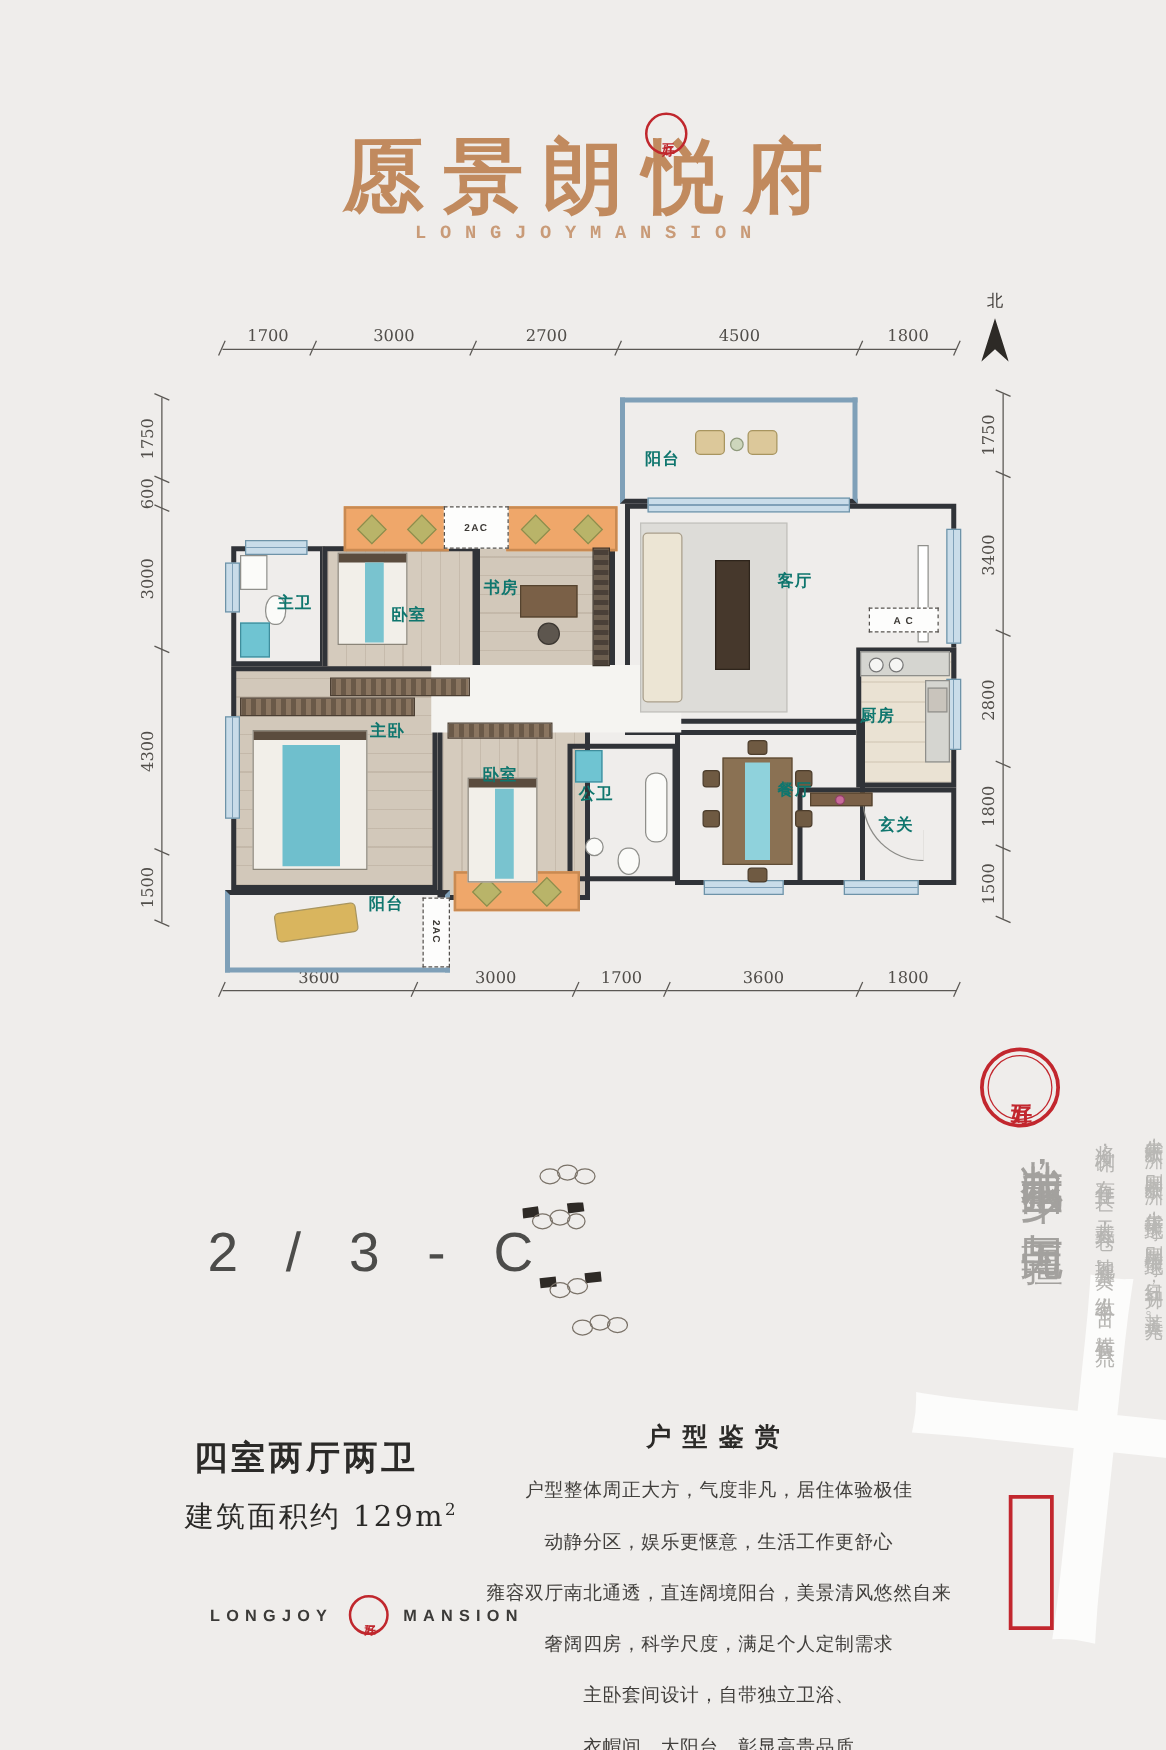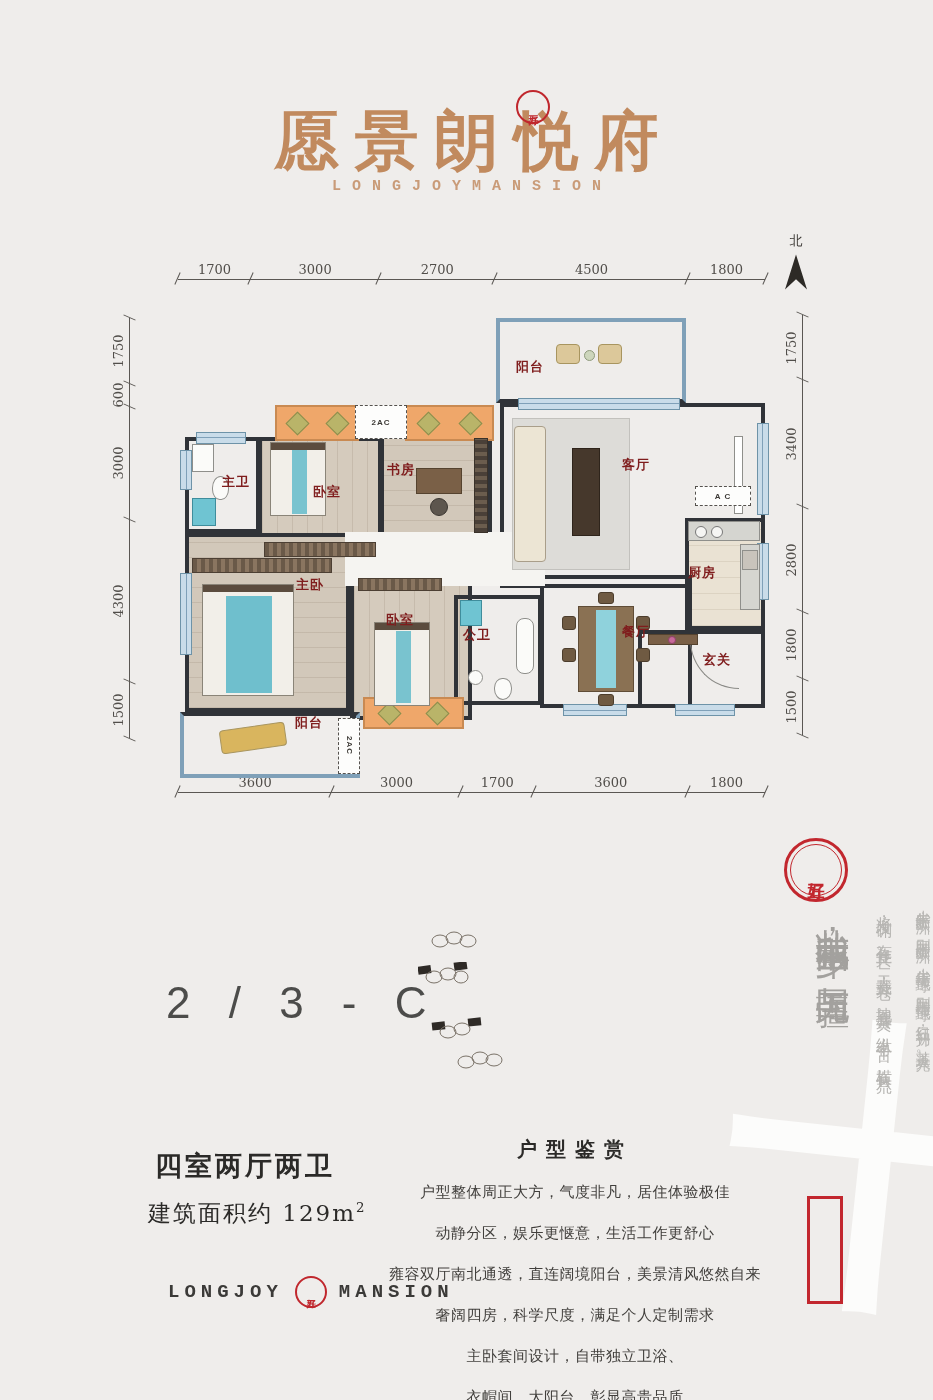--- a/index.html
+++ b/index.html
@@ -68,21 +68,21 @@
   .bathf{background:#e6e5e1 repeating-linear-gradient(0deg,rgba(0,0,0,.05) 0 1px,transparent 1px 18px),
                 repeating-linear-gradient(90deg,rgba(0,0,0,.05) 0 1px,transparent 1px 18px);}
   .kitf{background:#eae2d3 repeating-linear-gradient(0deg,rgba(120,100,70,.12) 0 1px,transparent 1px 16px);}
   .green{background:#b8c7a5 radial-gradient(circle at 20% 30%,#9cb386 0 12px,transparent 13px),
          radial-gradient(circle at 75% 65%,#a8bd90 0 14px,transparent 15px),
          radial-gradient(circle at 55% 20%,#c9d4b3 0 10px,transparent 11px),
          radial-gradient(circle at 35% 75%,#c4d0ae 0 11px,transparent 12px),
          radial-gradient(circle at 90% 25%,#9cb386 0 9px,transparent 10px);}
   .rail{border:4px solid #7fa0b8;}
   .corridor{position:absolute;background:#f5f4f1;}
-  .rlabel{position:absolute;font-size:13px;font-weight:bold;color:#7f1d1d;letter-spacing:1px;white-space:nowrap;z-index:30;}
+  .rlabel{position:absolute;font-size:13px;font-weight:bold;color:#0f766e;letter-spacing:1px;white-space:nowrap;z-index:30;}
   .win{position:absolute;background:#c9dce9;border:1px solid #6e93a8;z-index:12;}
   .win.h{background:#c9dce9 linear-gradient(0deg,transparent 45%,#7fa0b8 45% 55%,transparent 55%);}
   .win.v{background:#c9dce9 linear-gradient(90deg,transparent 45%,#7fa0b8 45% 55%,transparent 55%);}
   .ostrip{position:absolute;background:#efa76a;border:2px solid #c98a52;z-index:11;display:flex;
           align-items:center;justify-content:space-around;}
   .pillow{width:15px;height:15px;background:#b9b469;border:1px solid #8f8c4c;transform:rotate(45deg);}
   .acbox{position:absolute;background:#fdfdfc;border:1px dashed #55524e;z-index:20;display:flex;
          align-items:center;justify-content:center;font-family:"Liberation Sans",sans-serif;
          font-size:8px;font-weight:bold;color:#3c3935;letter-spacing:1px;}
   .acbox.vert span{writing-mode:vertical-rl;}
@@ -120,21 +120,21 @@
 
   
   .unit-code{position:absolute;left:166px;top:978px;font-family:"Liberation Sans",sans-serif;
              font-weight:100;font-size:44px;letter-spacing:13px;color:#4c4c4a;}
   .sketch{position:absolute;z-index:2;}
   .spec-title{position:absolute;left:155px;top:1148px;font-size:27px;font-weight:bold;
               letter-spacing:3px;color:#2b2a28;}
   .spec-area{position:absolute;left:148px;top:1198px;font-size:23px;letter-spacing:2px;color:#2b2a28;}
   .sup{vertical-align:super;font-size:58%;}
   .footer-logo{position:absolute;left:168px;top:1276px;display:flex;align-items:center;gap:12px;}
-  .footer-logo .word{font-family:Liberation Mono, monospace;font-size:19px;font-weight:bold;
+  .footer-logo .word{font-family:Liberation Sans, sans-serif;font-size:13px;font-weight:bold;
                      letter-spacing:5px;color:#3b3a38;}
   .footer-seal{width:28px;height:28px;border:2px solid #c0272d;border-radius:50%;display:flex;
                align-items:center;justify-content:center;}
   .footer-seal span{writing-mode:vertical-rl;text-orientation:upright;font-size:9px;line-height:1;
                     color:#c0272d;font-weight:bold;}
 
   
   .appr{position:absolute;left:365px;top:1136px;width:420px;text-align:center;}
   .appr h3{margin:0;font-size:20px;font-weight:bold;letter-spacing:9px;color:#2b2a28;}
   .appr p{margin:12px;font-size:15px;line-height:29px;color:#413f3c;letter-spacing:.5px;}

